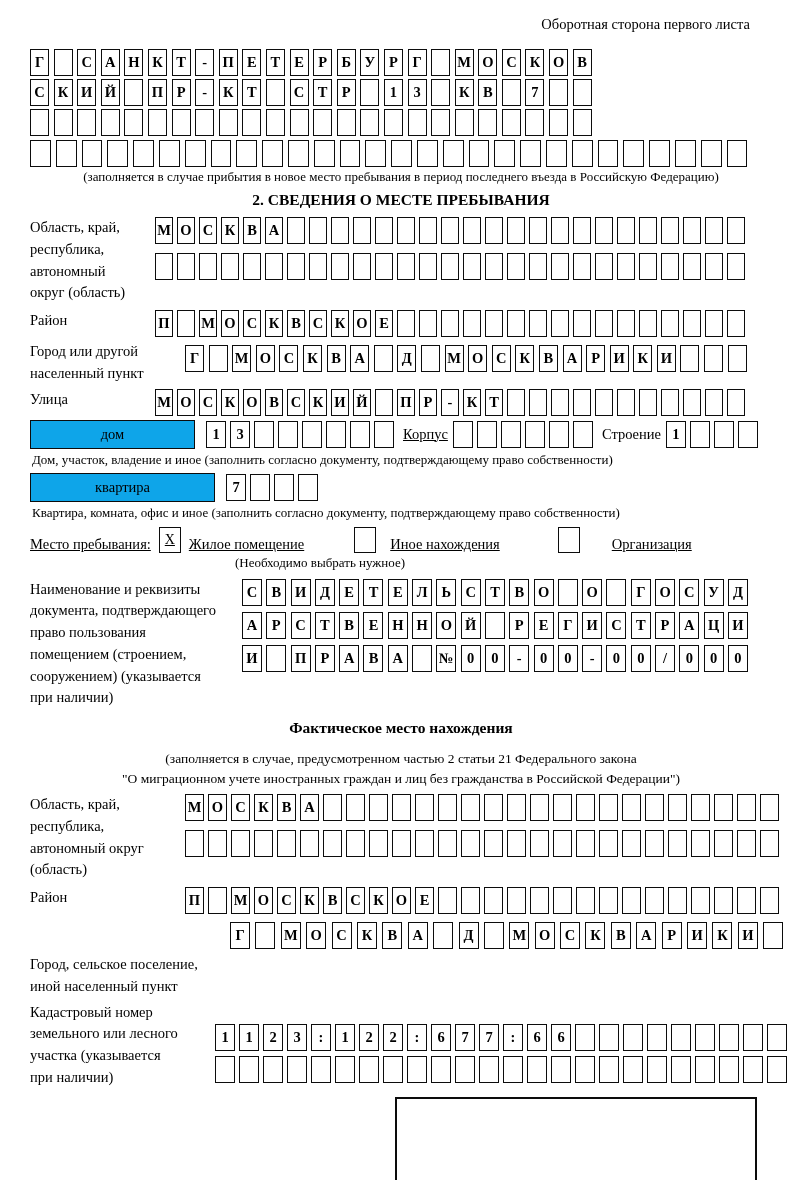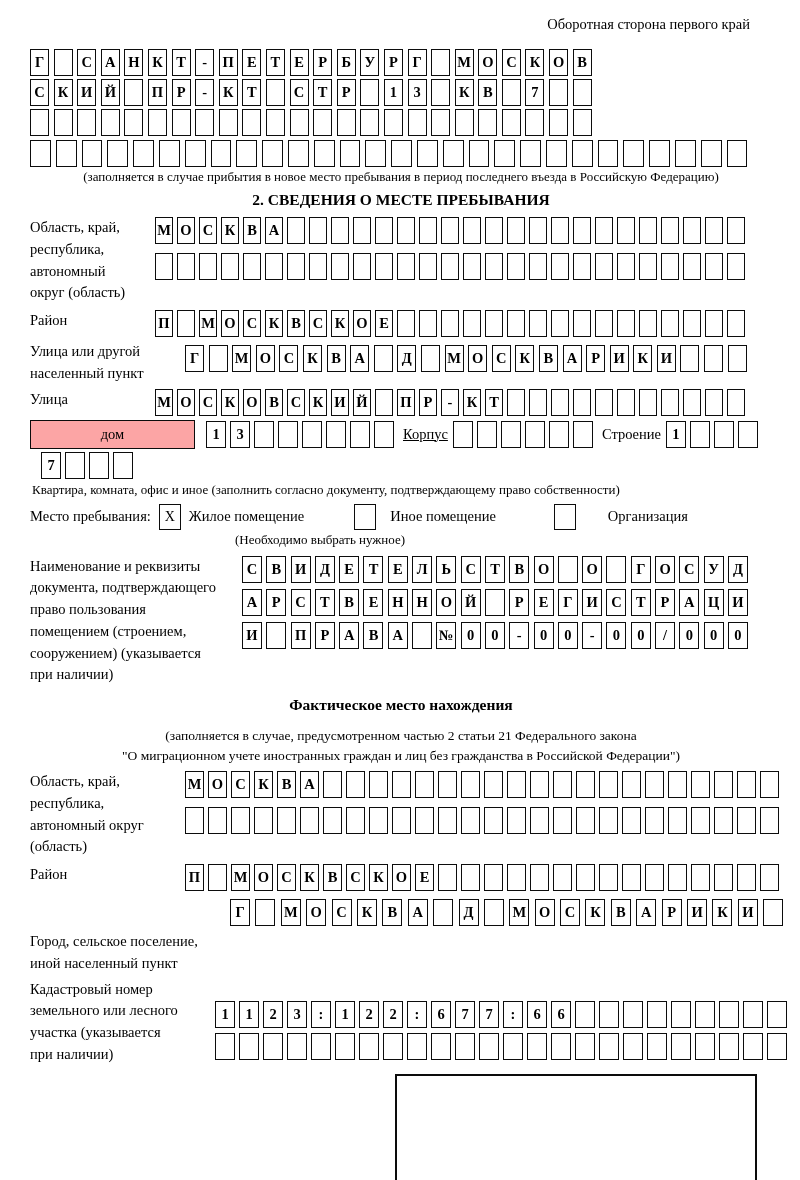--- a/index.html
+++ b/index.html
@@ -24,39 +24,39 @@
   .r28{gap:5px;}  .r28 .cell{width:20.8px;}
   .r22{gap:5.4px;} .r22 .cell{width:20px;}
   .r21{gap:4.3px;} .r21 .cell{width:20px;}
   .rsm{gap:4px;}  .rsm .cell{width:20px;}
 
   .note{font-size:13px;text-align:center;margin:2px 0 6px 0;}
   .sec-title{font-size:15.5px;font-weight:bold;text-align:center;margin:6px 0 8px 0;}
   .cap{font-size:13px;margin:1px 0 5px 2px;}
 
   .rect{box-sizing:border-box;border:1.7px solid #0c0c0c;height:29px;display:flex;
-        align-items:center;justify-content:center;font-size:14.5px;background:#fca5a5;flex:none;}
+        align-items:center;justify-content:center;font-size:14.5px;background:#0ea5e9;flex:none;}
   .houserow,.aptrow{display:flex;align-items:center;margin-bottom:3px;}
   .inline-lbl{font-size:14.5px;flex:none;}
 
-  .stayrow{display:flex;align-items:center;margin:6px 0 2px 0;font-size:14.5px;}
+  .stayrow{display:flex;align-items:flex-end;margin:6px 0 2px 0;font-size:14.5px;text-decoration:underline;}
   .checkbox{flex:none;box-sizing:border-box;width:22px;height:26px;border:1.7px solid #0c0c0c;
         display:flex;align-items:center;justify-content:center;font-size:14px;background:#fff;}
   .choose-note{font-size:13px;margin:2px 0 8px 205px;}
 
   .fact-note{font-size:13.5px;text-align:center;line-height:1.45;margin:0;}
   .stamp-box{box-sizing:border-box;border:2px solid #0c0c0c;width:362px;height:175px;
         margin-left:365px;margin-top:8px;background:#fff;}
 </style>
 </head>
 <body>
 
 <div class="page">
 
-  <div class="hdr-note">Оборотная сторона первого край</div>
+  <div class="hdr-note">Оборотная сторона первого листа</div>
 
   <div class="field">
     <div class="rows">
       <div class="boxrow r24">
           <span class="cell">Г</span>
           <span class="cell"></span>
           <span class="cell">С</span>
           <span class="cell">А</span>
           <span class="cell">Н</span>
           <span class="cell">К</span>
@@ -261,21 +261,21 @@
         <span class="cell"></span>
         <span class="cell"></span>
         <span class="cell"></span>
         <span class="cell"></span>
         <span class="cell"></span>
         <span class="cell"></span>
       </div>
   </div>
 
   <div class="field">
-    <div class="label lw155">Улица или другой
+    <div class="label lw155">Город или другой
 населенный пункт</div>
     <div class="boxrow r24" style="margin-top:4px;">
         <span class="cell">Г</span>
         <span class="cell"></span>
         <span class="cell">М</span>
         <span class="cell">О</span>
         <span class="cell">С</span>
         <span class="cell">К</span>
         <span class="cell">В</span>
         <span class="cell">А</span>
@@ -353,37 +353,39 @@
         <span class="cell"></span>
       </div>
     <div class="inline-lbl" style="margin-left:9px;">Строение</div>
     <div class="boxrow rsm" style="margin-left:5px;">
         <span class="cell">1</span>
         <span class="cell"></span>
         <span class="cell"></span>
         <span class="cell"></span>
       </div>
   </div>
+  <div class="cap">Дом, участок, владение и иное (заполнить согласно документу, подтверждающему право собственности)</div>
 
   <div class="aptrow">
+    <div class="rect" style="width:185px;">квартира</div>
     <div class="boxrow rsm" style="margin-left:11px;">
         <span class="cell">7</span>
         <span class="cell"></span>
         <span class="cell"></span>
         <span class="cell"></span>
       </div>
   </div>
   <div class="cap" style="margin-bottom:2px;">Квартира, комната, офис и иное (заполнить согласно документу, подтверждающему право собственности)</div>
 
   <div class="stayrow">
     <span>Место пребывания:</span>
     <span class="checkbox" style="margin-left:8px;">X</span>
     <span style="margin-left:8px;">Жилое помещение</span>
     <span class="checkbox" style="margin-left:50px;"></span>
-    <span style="margin-left:14px;">Иное помещение</span>
+    <span style="margin-left:14px;">Иное нахождения</span>
     <span class="checkbox" style="margin-left:58px;"></span>
     <span style="margin-left:32px;">Организация</span>
   </div>
   <div class="choose-note">(Необходимо выбрать нужное)</div>
 
   <div class="field">
     <div class="label lw210">Наименование и реквизиты
 документа, подтверждающего
 право пользования
 помещением (строением,

